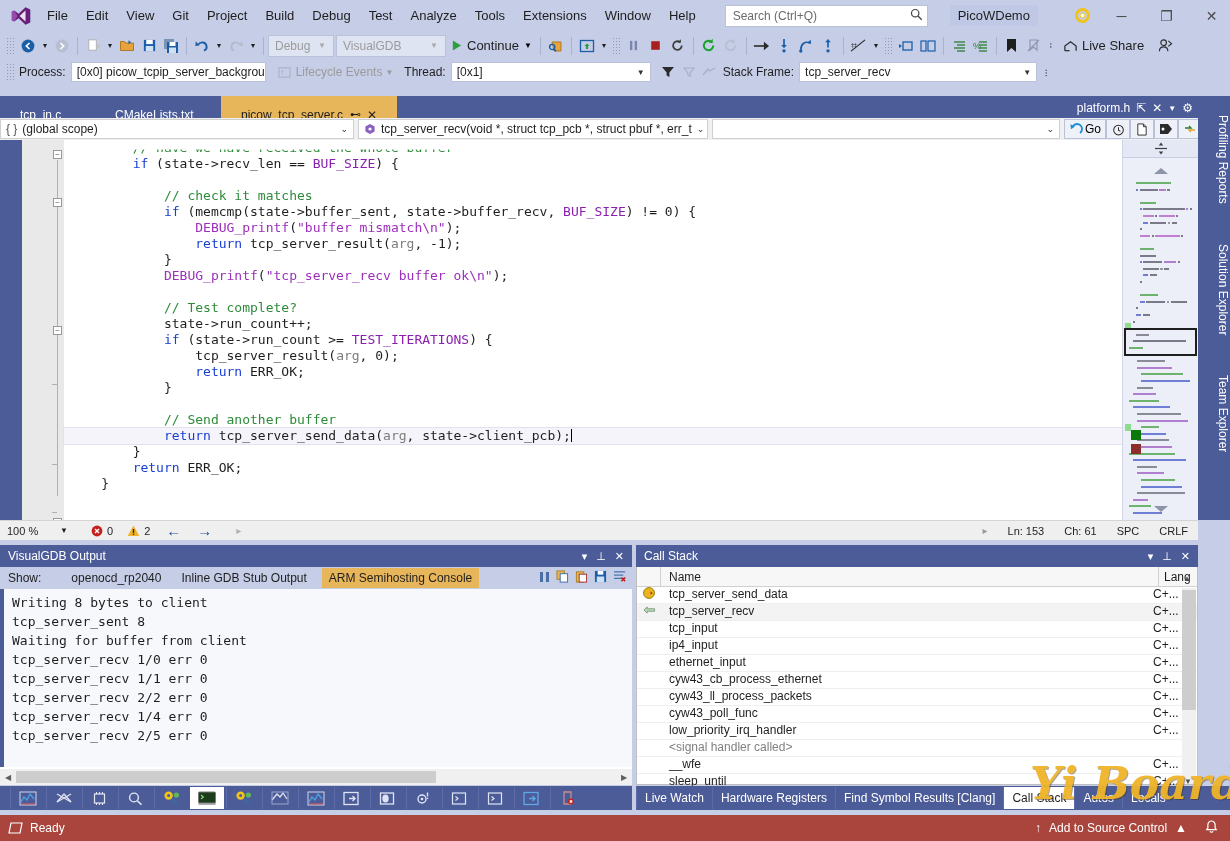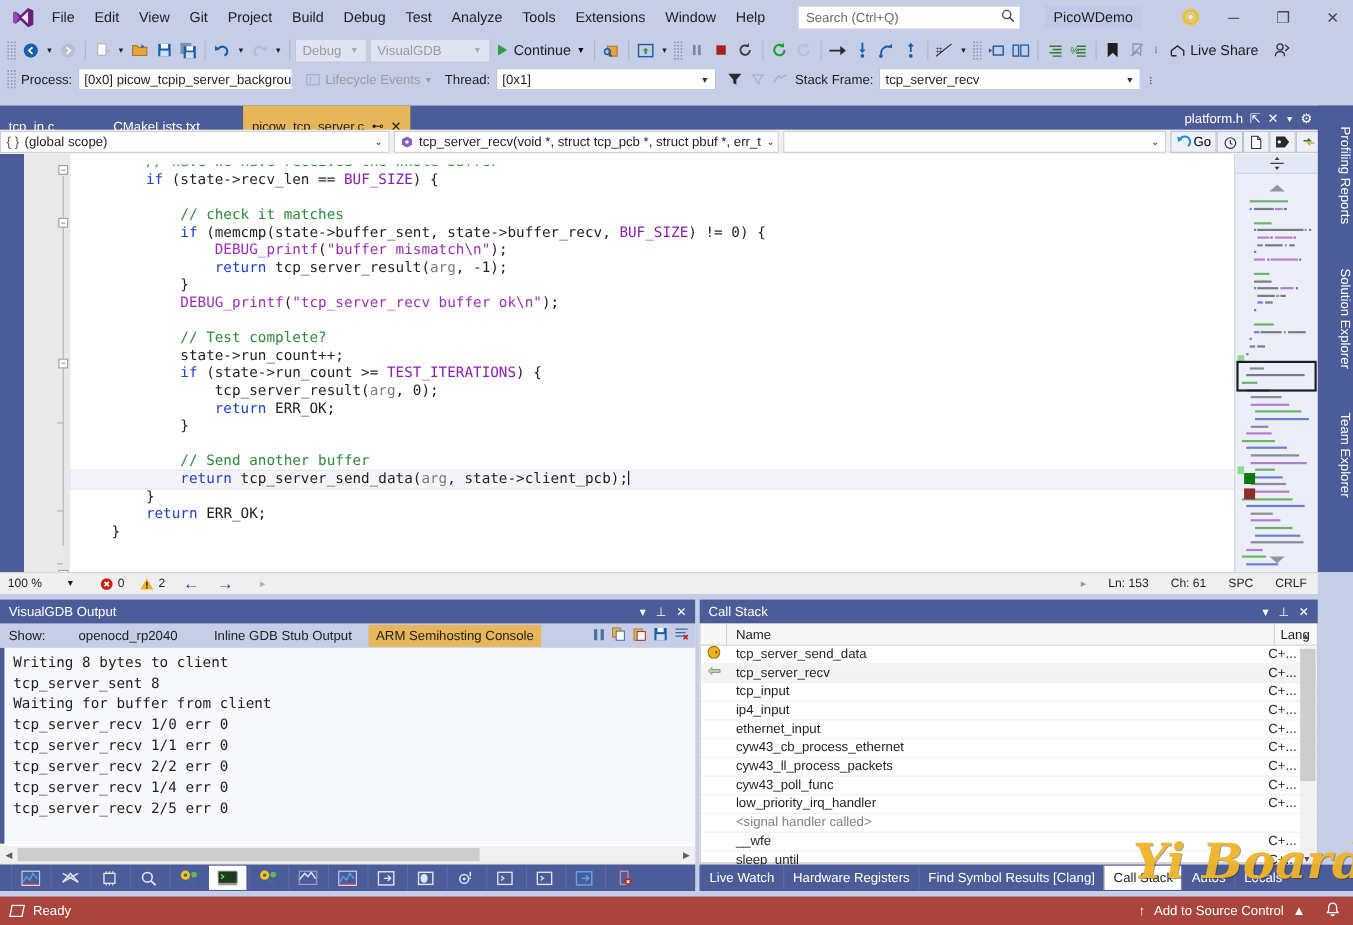--- a/index.html
+++ b/index.html
@@ -73,21 +73,21 @@
     height: 20px; background: #ffffff; border: 1px solid #b9c2d8;
     display: flex; align-items: center; padding: 0 0 0 5px; font-size: 12px; color: #1e1e1e;
     overflow: hidden; white-space: nowrap;
   }
   .combo2 .cap { margin-left: auto; font-size: 8px; padding: 0 5px; color: #333; }
 
   
   .tabbar { position: absolute; left: 0; top: 96px; width: 1230px; height: 22px; background: #4c5c99; }
   .doctab {
     position: absolute; top: 0; height: 37px; display: flex; align-items: center;
-    padding: 0 8px; font-size: 12px; color: #ffffff; white-space: nowrap;
+    padding: 0 20px; font-size: 12px; color: #ffffff; white-space: nowrap;
   }
   .doctab.active { background: #e8b65a; color: #1e1e1e; }
   .doctab .pin { margin-left: 7px; font-size: 11px; }
   .doctab .x { margin-left: 6px; font-size: 12px; }
   .righttab {
     position: absolute; top: 0; height: 22px; display:flex; align-items:center;
     padding: 12px 5px; font-size: 12px; color:#ffffff;
   }
 
   
@@ -771,21 +771,21 @@
       <span>VisualGDB Output</span>
       <span class="tools">
         <span>▾</span>
         <span>⊥</span>
         <span>✕</span>
       </span>
     </div>
     <div class="gdb-toolbar">
       <span class="gdb-tab" style="padding-left:2px">Show:</span>
       <span class="gdb-tab" style="margin-left:14px">openocd_rp2040</span>
-      <span class="gdb-tab" style="margin-left:17px">Inline GDB Stub Output</span>
+      <span class="gdb-tab" style="margin-left:4px">Inline GDB Stub Output</span>
       <span class="gdb-tab sel" style="margin-left:6px">ARM Semihosting Console</span>
       <span class="gdb-tools">
         <span>
           <svg width="11" height="12" viewBox="0 0 11 12">
               <rect x="1" y="1" width="3" height="10" fill="#4a6fa5"></rect>
               <rect x="7" y="1" width="3" height="10" fill="#4a6fa5"></rect>
             </svg>
         </span>
         <span>
           <svg width="13" height="13" viewBox="0 0 14 14">

